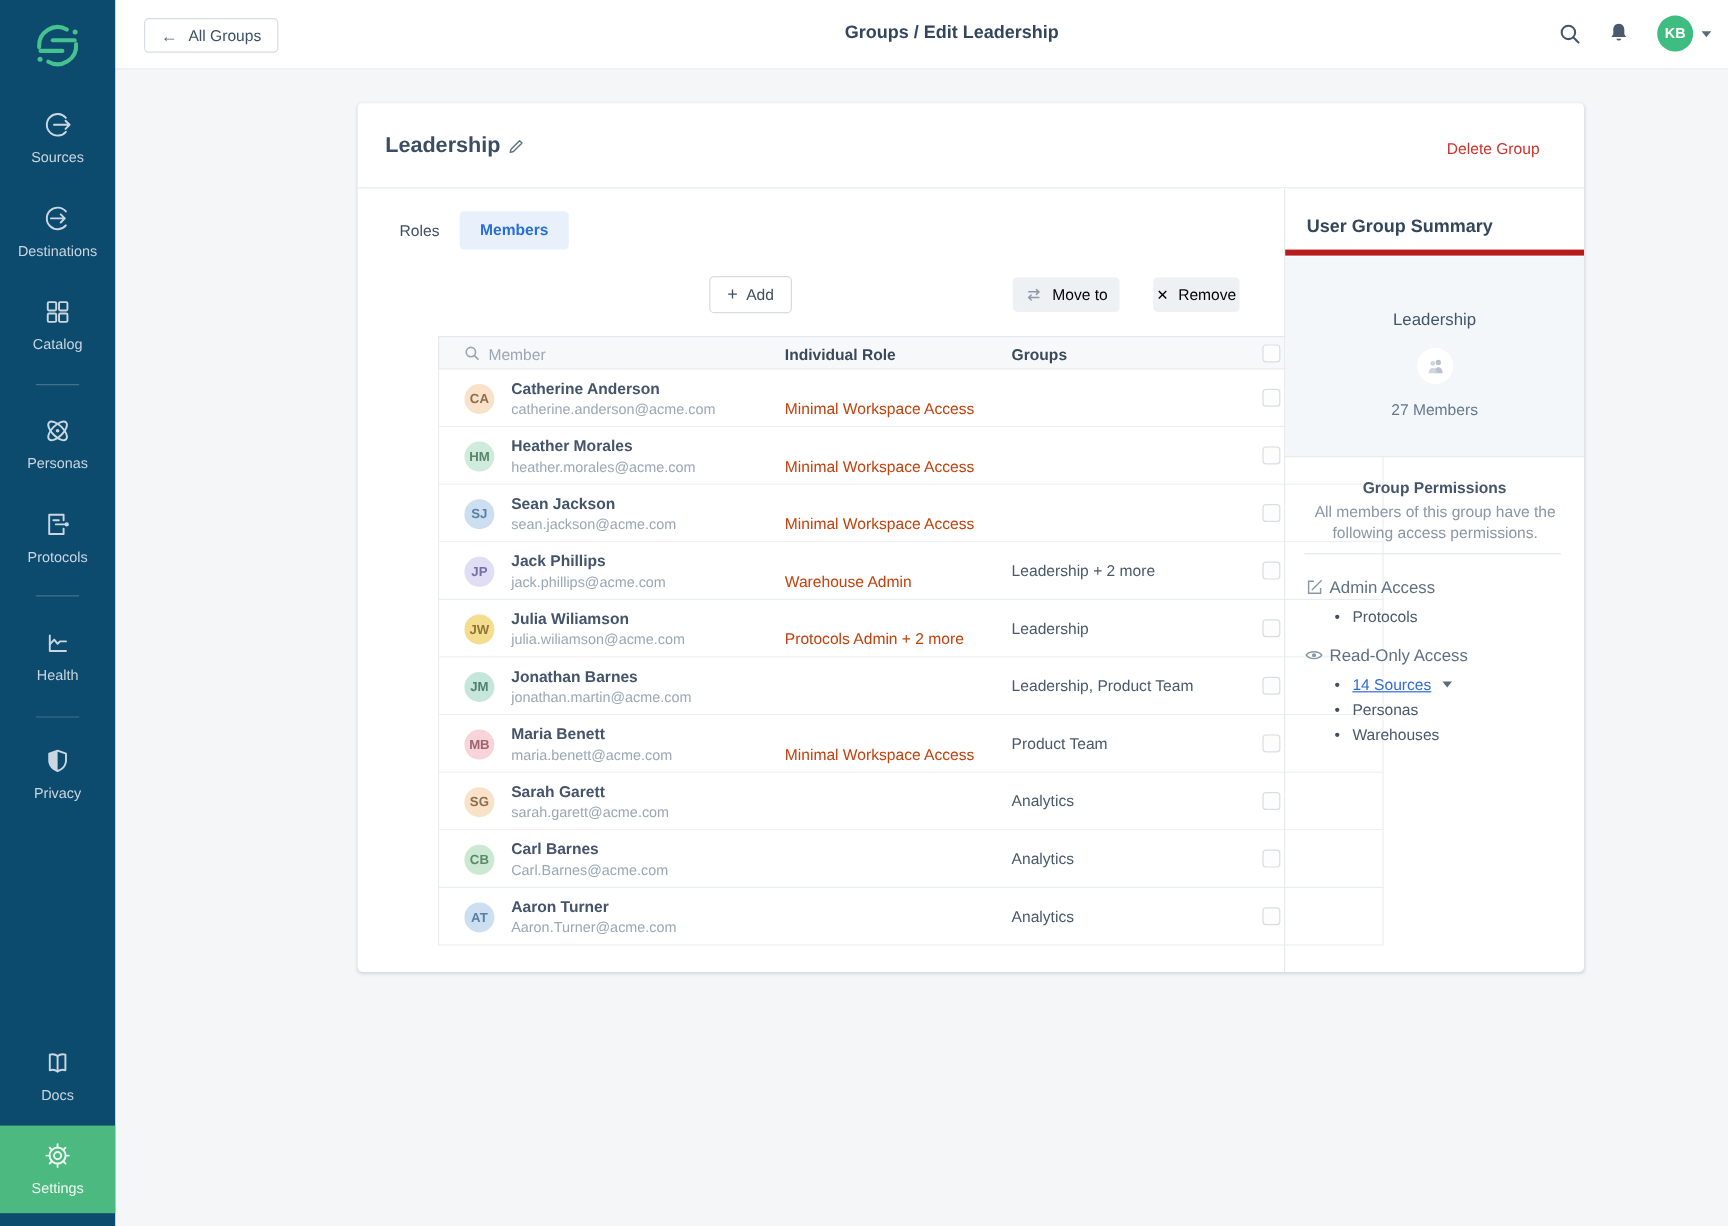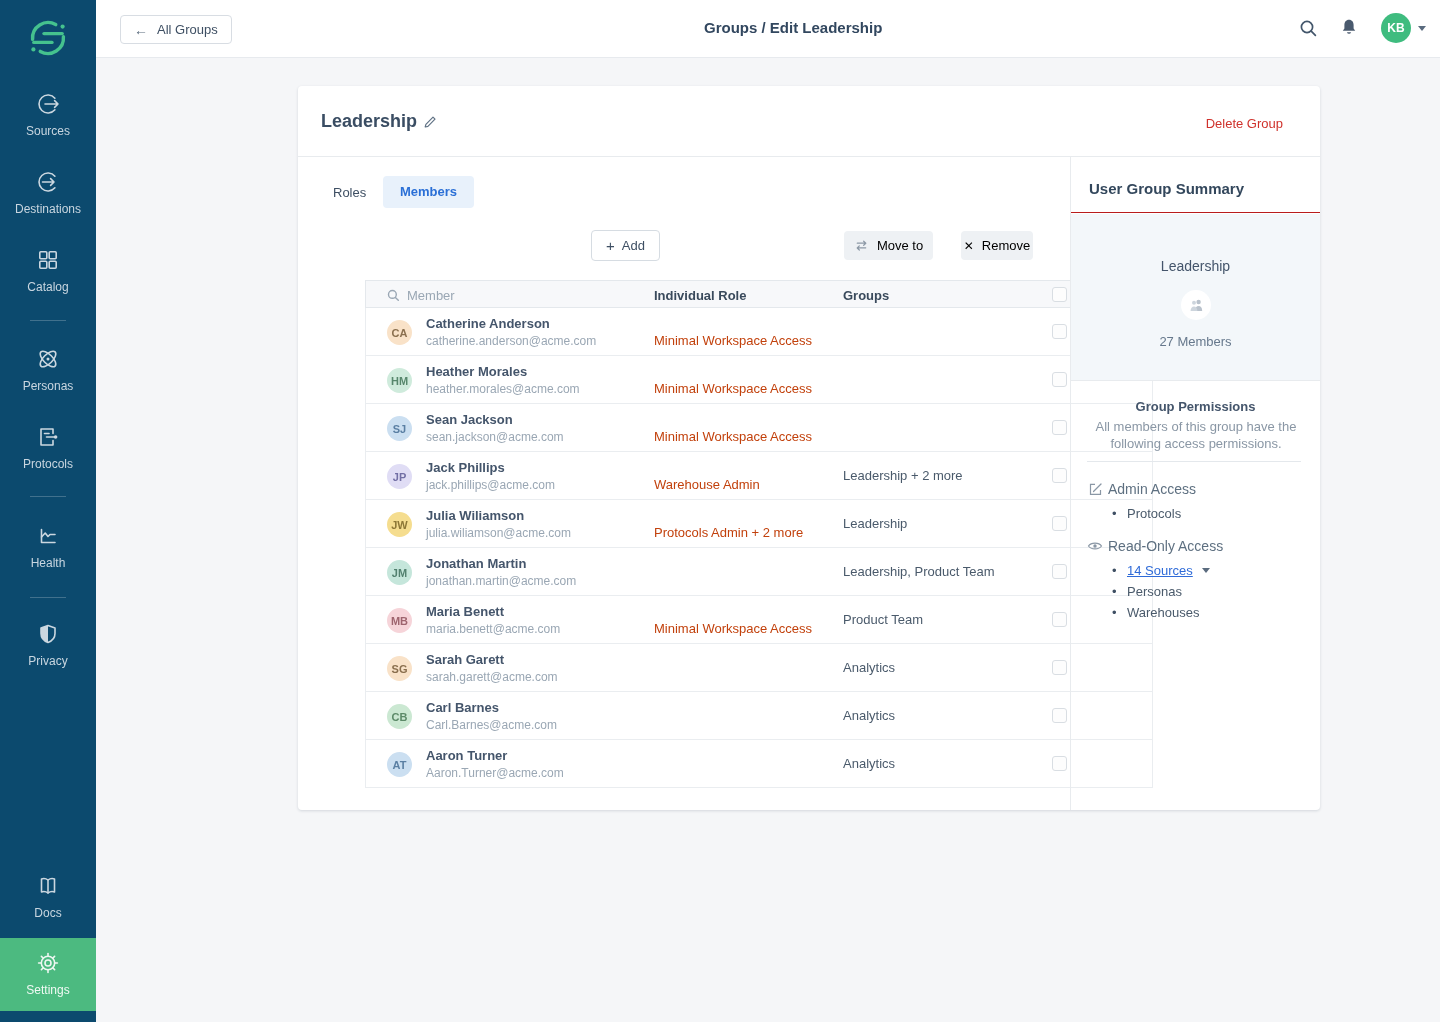--- a/index.html
+++ b/index.html
@@ -57,21 +57,21 @@
   .trow { position:relative; height:48px; background:#FFFFFF; border:1px solid #EAEDF0; border-top:none; }
   .trow .avatar { position:absolute; left:21px; top:12px; width:25px; height:25px; border-radius:50%; font-size:11px; font-weight:600; display:flex; align-items:center; justify-content:center; }
   .trow .nm { position:absolute; left:60px; top:8px; font-size:13px; font-weight:600; color:#44556B; }
   .trow .em { position:absolute; left:60px; top:26px; font-size:12px; color:#9AA7B4; }
   .trow .role { position:absolute; left:288px; top:25px; font-size:13px; color:#c2410c; }
   .trow .grp { position:absolute; left:477px; top:16px; font-size:13px; color:#4A5A6B; }
   .trow .cb { left:686px; top:16px; }
 
   
   .panel { position:absolute; left:772px; top:71px; width:250px; height:653px; border-left:1px solid #E8EBEE; }
-  .panel-head { position:absolute; top:0; left:0; right:0; height:56px; border-bottom:1px solid #b91c1c; }
+  .panel-head { position:absolute; top:0; left:0; right:0; height:56px; border-bottom:5px solid #b91c1c; }
   .panel-title { position:absolute; left:18px; top:23px; font-size:15px; font-weight:700; color:#33475C; }
   .summary-box { position:absolute; top:57px; left:0; right:0; height:167px; background:#F3F7FA; border-bottom:1px solid #E8EBEE; text-align:center; }
   .sum-name { position:absolute; top:44px; left:0; right:0; font-size:14px; color:#44556B; }
   .sum-circle { position:absolute; top:76px; left:50%; margin-left:-15px; width:30px; height:30px; background:#FFFFFF; border-radius:50%; display:flex; align-items:center; justify-content:center; }
   .sum-count { position:absolute; top:120px; left:0; right:0; font-size:13px; color:#66788C; }
   .perm-title { position:absolute; top:242px; left:0; right:0; text-align:center; font-size:13px; font-weight:600; color:#44556B; }
   .perm-desc { position:absolute; top:261px; left:17px; width:216px; text-align:center; font-size:13px; line-height:17px; color:#8A97A5; }
   .perm-divider { position:absolute; top:304px; left:16px; width:214px; border-top:1px solid #E4E8EC; }
   .perm-row { position:absolute; left:16px; display:flex; align-items:center; gap:5px; font-size:14px; color:#5E7081; }
   .perm-row .picon { width:16px; height:16px; display:flex; align-items:center; justify-content:center; }
@@ -303,21 +303,21 @@
     <span class="avatar" style="background: rgb(245, 221, 143); color: rgb(141, 119, 54);">JW</span>
     <span class="nm">Julia Wiliamson</span>
     <span class="em">julia.wiliamson@acme.com</span>
     <span class="role">Protocols Admin + 2 more</span>
     <span class="grp">Leadership</span>
     <span class="cb"></span>
   </div>
 
   <div class="trow">
     <span class="avatar" style="background: rgb(197, 230, 219); color: rgb(82, 128, 111);">JM</span>
-    <span class="nm">Jonathan Martin</span>
+    <span class="nm">Jonathan Barnes</span>
     <span class="em">jonathan.martin@acme.com</span>
     <span class="role"></span>
     <span class="grp">Leadership, Product Team</span>
     <span class="cb"></span>
   </div>
 
   <div class="trow">
     <span class="avatar" style="background: rgb(246, 212, 217); color: rgb(158, 100, 110);">MB</span>
     <span class="nm">Maria Benett</span>
     <span class="em">maria.benett@acme.com</span>

